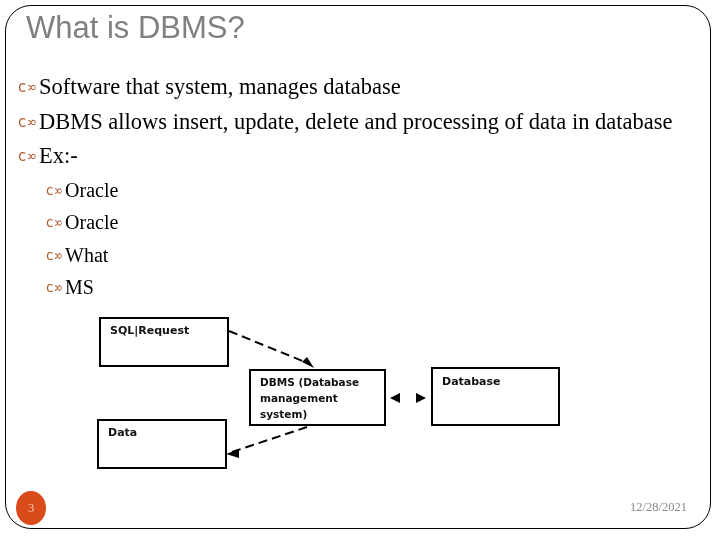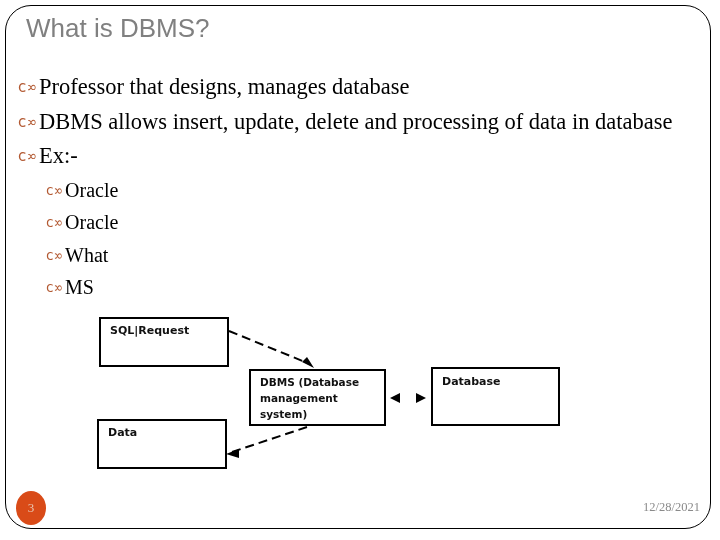--- a/index.html
+++ b/index.html
@@ -35,21 +35,21 @@
     pointer-events: none;
   }
 
   
   #title {
     position: absolute;
     left: 26px;
     top: 8px;
     width: 660px;
     font-family: "Liberation Sans", sans-serif;
-    font-size: 26px;
+    font-size: 31px;
     line-height: 40px;
     color: #808080;
     letter-spacing: 0px;
     white-space: nowrap;
   }
 
   
   #body {
     position: absolute;
     left: 18px;
@@ -130,36 +130,35 @@
     white-space: nowrap;
   }
   #footer-date {
     position: absolute;
     left: 630px;
     top: 500px;
     font-family: "Liberation Serif", serif;
     font-size: 12.5px;
     color: #8A8A8A;
     white-space: nowrap;
-    margin-left: 13px;
   }
 </style>
 </head>
 <body>
 
 <div id="slide">
 
   <div id="slide-frame"></div>
 
   <div id="title">What is DBMS?</div>
 
   <div id="body">
 
     <div class="bul lvl1">
-      <span class="mk">∝ɔ</span><span class="txt">Professor that designs, manages database</span>
+      <span class="mk">∝ɔ</span><span class="txt">Software that system, manages database</span>
     </div>
 
     <div class="bul lvl1 wrap" style="padding-left:0px;text-indent:0px;">
       <span class="mk">∝ɔ</span><span class="txt">DBMS allows insert, update, delete and processing of data in database</span>
     </div>
 
     <div class="bul lvl1">
       <span class="mk">∝ɔ</span><span class="txt">Ex:-</span>
     </div>
 

